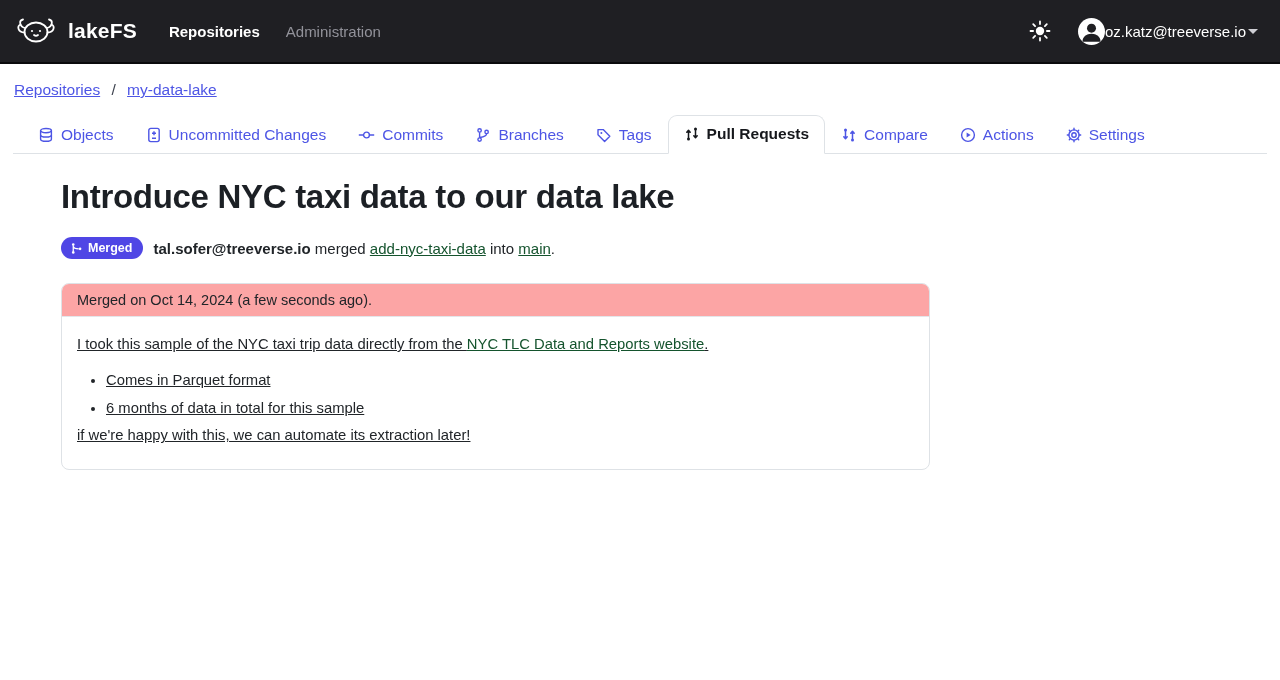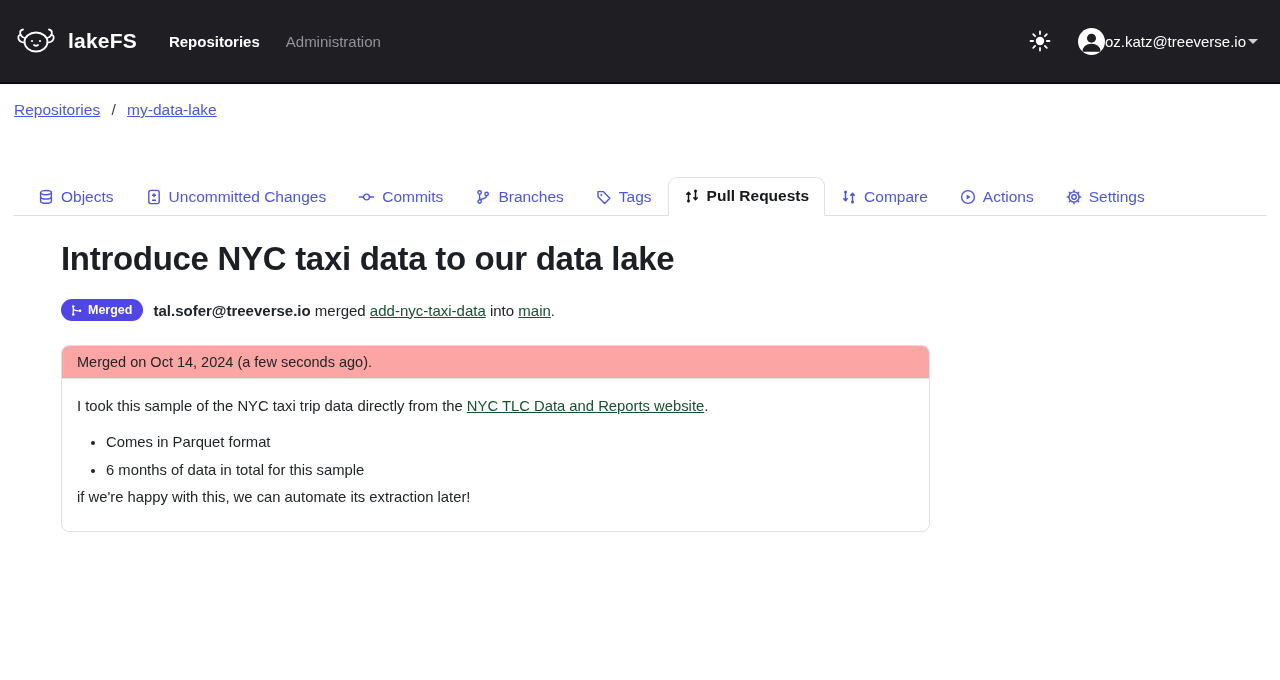--- a/index.html
+++ b/index.html
@@ -2,21 +2,21 @@
 <html><head>
 <meta charset="utf-8">
 <style>
   * { box-sizing: border-box; margin: 0; padding: 0; }
   html, body { width: 1280px; height: 680px; background: #ffffff; overflow: hidden; }
   body { font-family: "Liberation Sans", sans-serif; color: #212529; }
   a { text-decoration: none; cursor: pointer; }
 
   
   .navbar {
-    height: 84px; background: #1f1f23; border-bottom: 2px solid #0b0b0d;
+    height: 64px; background: #1f1f23; border-bottom: 2px solid #0b0b0d;
     display: flex; align-items: center; justify-content: space-between;
     padding: 0 22px 0 14px;
   }
   .nav-left { display: flex; align-items: center; }
   .logo { display: inline-flex; align-items: center; margin-right: 10px; }
   .brand { color: #ffffff; font-size: 21px; font-weight: 700; letter-spacing: .2px; margin-right: 32px; }
   .nav-links { display: flex; align-items: center; gap: 26px; }
   .nav-link { font-size: 15px; font-weight: 600; color: #ffffff; }
   .nav-link.inactive { color: #92929a; font-weight: 400; }
   .nav-right { display: flex; align-items: center; gap: 26px; }
@@ -37,21 +37,20 @@
     display: inline-flex; align-items: center; gap: 7px;
     padding: 9px 15px 10px 15px; font-size: 15.5px; color: #4d55e5;
     border: 1px solid transparent; border-bottom: none; margin-bottom: -1px;
     white-space: nowrap;
   }
   .tab .ticon { display: inline-flex; }
   .tab.active {
     background: #ffffff; color: #16181c; font-weight: 700;
     border-color: #dee2e6; border-radius: 9px 9px 0 0;
     border-bottom: 1px solid #ffffff;
-    margin-top: 42px;
   }
 
   
   .content { padding: 24px 15px 0 61px; }
   .pr-title { font-size: 33px; font-weight: 600; color: #1c2025; letter-spacing: -0.3px; }
 
   .byline { display: flex; align-items: center; margin-top: 21px; font-size: 15px; color: #212529; }
   .badge {
     display: inline-flex; align-items: center; gap: 5px;
     background: #4f46e5; color: #ffffff; font-size: 12.5px; font-weight: 700;
@@ -61,21 +60,21 @@
   .byline a, .merge-event a, .body-link { color: #14532d; text-decoration: underline; }
 
   .card {
     width: 869px; margin-top: 24px;
     border: 1px solid #dee2e6; border-radius: 8px; background: #ffffff; overflow: hidden;
   }
   .card-header {
     background: #fca5a5; border-bottom: 1px solid #e3e6ea;
     padding: 8px 15px; font-size: 14.5px; color: #212529;
   }
-  .card-body { padding: 17px 15px 22px 15px; font-size: 14.8px; line-height: 1.45; }
+  .card-body { padding: 17px 15px 22px 15px; font-size: 14.8px; line-height: 1.45; text-decoration: underline; }
   .card-body ul { margin: 15px 0 0 29px; }
   .card-body li { margin-bottom: 6px; }
   .outro { }
 
   .merge-event { margin-top: 27px; font-size: 15px; }
   .merge-event b { font-weight: 700; }
 </style>
 </head>
 <body>
 

